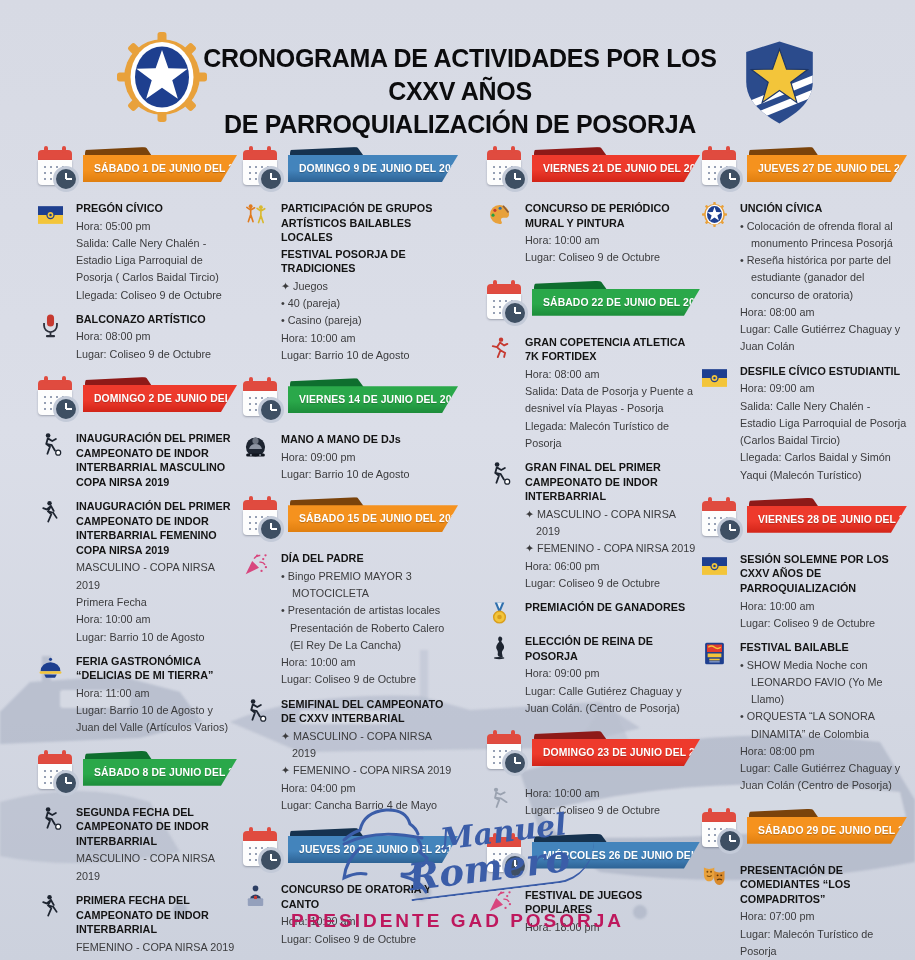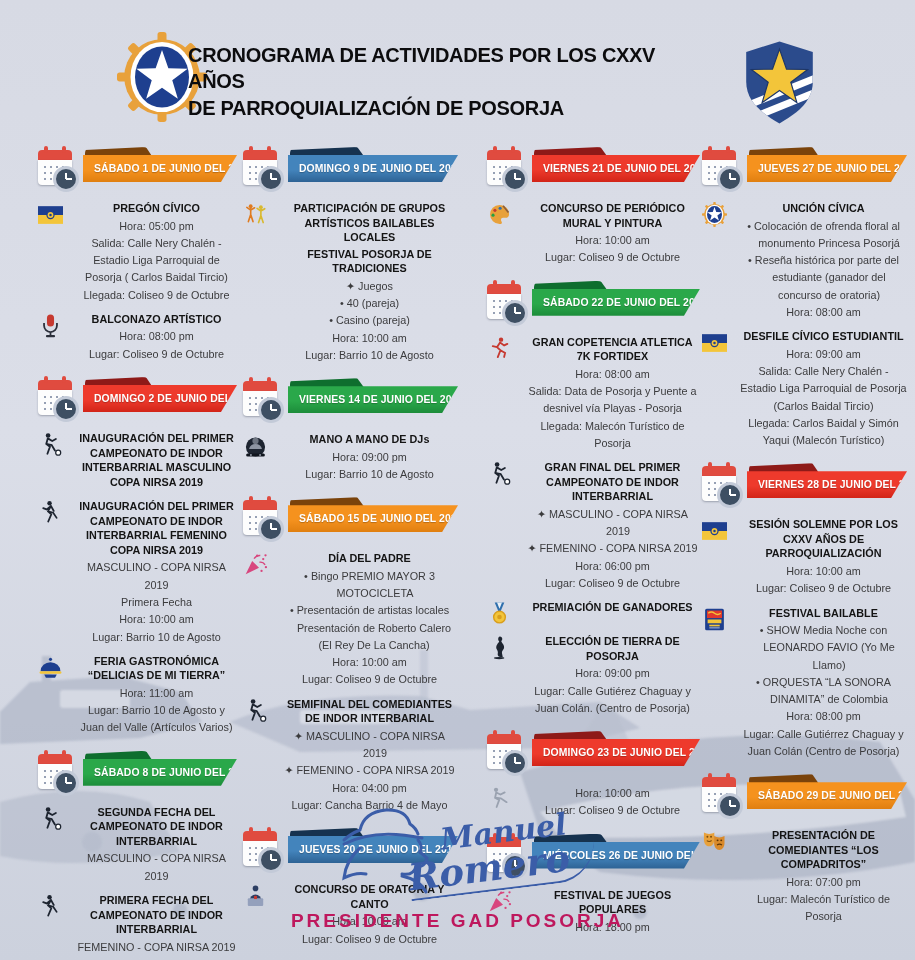--- a/index.html
+++ b/index.html
@@ -10,22 +10,22 @@
   }
   .poster{position:absolute;inset:0;}
   
   .boats{position:absolute;left:0;bottom:0;width:915px;height:310px;filter:blur(1.3px);}
   
   .logo-left{position:absolute;left:117px;top:31px;width:90px;height:92px;}
   .logo-left svg{width:100%;height:100%;}
   .logo-right{position:absolute;left:741px;top:39px;width:77px;height:88px;}
   .logo-right svg{width:100%;height:100%;}
   .page-title{
-    position:absolute;left:188px;top:42px;width:528px;margin:0;
-    text-align:left;font-size:20px;line-height:1.32;font-weight:bold;
+    position:absolute;left:196px;top:42px;width:528px;margin:0;
+    text-align:center;font-size:25px;line-height:1.32;font-weight:bold;
     color:#0c0c0e;letter-spacing:-.3px;
   }
   .page-title span{display:block;}
   
   .columns{position:absolute;top:146px;left:0;width:915px;}
   .col{position:absolute;top:0;}
   .col0{left:38px;width:199px;}
   .col1{left:243px;width:215px;}
   .col2{left:487px;width:213px;}
   .col3{left:702px;width:205px;}
@@ -45,21 +45,21 @@
   
   .ribbon{position:relative;flex:1;height:40px;margin-left:3px;}
   .ribbon-fold{position:absolute;top:1px;left:2px;width:46%;height:15px;background:var(--fold);
     border-radius:6px 14px 0 0;clip-path:polygon(0 20%,86% 0,100% 100%,0 100%);}
   .ribbon-text{position:absolute;top:9px;left:0;right:0;height:27px;line-height:27px;
     background:linear-gradient(180deg,var(--band) 0%,var(--band) 55%,var(--band2) 100%);
     color:#fff;font-weight:bold;font-size:10.4px;letter-spacing:.1px;padding-left:11px;
     clip-path:polygon(0 0,100% 0,calc(100% - 16px) 100%,0 100%);white-space:nowrap;overflow:hidden;
     text-shadow:0 1px 1px rgba(0,0,0,.25);}
   
-  .event{display:flex;margin-bottom:8px;text-align:center;}
+  .event{display:flex;margin-bottom:8px;}
   .ev-icon{flex:0 0 27px;width:27px;margin-right:11px;padding-top:1px;}
   .ev-icon svg{width:25px;height:25px;display:block;}
   .ev-body{flex:1;min-width:0;}
   .ev-title{font-weight:bold;color:#141414;font-size:10.8px;line-height:1.35;margin-bottom:2px;}
   .ev-line{color:#3b3b3d;font-size:10.8px;line-height:1.6;white-space:pre-wrap;}
   .ev-line.bullet{padding-left:11px;text-indent:-11px;}
   
   .footer{position:absolute;left:0;right:0;top:798px;text-align:center;}
   .sig{position:relative;width:320px;height:104px;margin:0 auto;}
   .sig-hat{position:absolute;left:28px;top:2px;width:128px;height:100px;}
@@ -395,21 +395,21 @@
           </div>
           <div class="event">
             <div class="ev-icon">
               <svg viewBox="0 0 26 26">
                 <circle cx="10.5" cy="3.6" r="2.4" fill="#1d2430"></circle>
                 <path d="M10.2 6.6 L8.6 12.4 L12.4 15.4 L9.8 22.6 M10.2 6.6 L14.8 9.4 L18.6 7.2 M8.6 12.4 L14.2 13.6 L17.6 19.2" fill="none" stroke="#1d2430" stroke-width="1.9" stroke-linecap="round"></path>
                 <circle cx="21" cy="21.5" r="2.6" fill="#fff" stroke="#1d2430" stroke-width="1.3"></circle>
               </svg>
             </div>
             <div class="ev-body">
-              <div class="ev-title">SEMIFINAL DEL COMEDIANTES DE INDOR INTERBARIAL</div>
+              <div class="ev-title">SEMIFINAL DEL CAMPEONATO DE CXXV INTERBARIAL</div>
               <div class="ev-line bullet">✦ MASCULINO - COPA NIRSA 2019</div>
               <div class="ev-line bullet">✦ FEMENINO - COPA NIRSA 2019</div>
               <div class="ev-line">Hora: 04:00 pm</div>
               <div class="ev-line">Lugar: Cancha Barrio 4 de Mayo</div>
             </div>
           </div>
         </section>
         <section class="sec">
           <div class="sec-head">
             <div class="cal">
@@ -531,21 +531,21 @@
             </div>
           </div>
           <div class="event">
             <div class="ev-icon">
               <svg viewBox="0 0 26 26">
                 <path d="M13.4 1.6 c1.5 0 2.5 1.1 2.5 2.5 0 .9-.4 1.7-1.1 2.2 .4 1.5 1.5 2.5 2.3 3.9 1 1.8 .9 4-.5 5.5 -1 1.1-1.3 2.3-.9 3.9 l.7 3.2 h-2.3 c-2.3 0-3.3-1.7-2.9-3.6 .3-1.5 0-2.8-.9-4.1 -1.1-1.7-.9-4 .4-5.6 .8-1 1.7-1.8 2-2.9 -.7-.5-1.1-1.3-1.1-2.2 0-1.4 .8-2.8 1.8-2.8z" fill="#1d2430"></path>
                 <ellipse cx="12.6" cy="24" rx="5.4" ry="1.1" fill="#1d2430"></ellipse>
               </svg>
             </div>
             <div class="ev-body">
-              <div class="ev-title">ELECCIÓN DE TIERRA DE POSORJA</div>
+              <div class="ev-title">ELECCIÓN DE REINA DE POSORJA</div>
               <div class="ev-line">Hora: 09:00 pm</div>
               <div class="ev-line">Lugar: Calle Gutiérez Chaguay y Juan Colán. (Centro de Posorja)</div>
             </div>
           </div>
         </section>
         <section class="sec">
           <div class="sec-head">
             <div class="cal">
               <div class="cal-top"></div>
               <div class="cal-body">
@@ -638,20 +638,21 @@
                 <ellipse cx="50" cy="50" rx="35" ry="39" fill="#fff"></ellipse>
                 <ellipse cx="50" cy="50" rx="30" ry="34" fill="#1E3F8F"></ellipse>
                 <path d="M50 20 L57.05 40.3 L78.5 40.7 L61.4 53.7 L67.6 74.3 L50 62 L32.4 74.3 L38.6 53.7 L21.5 40.7 L42.95 40.3 Z" fill="#fff"></path>
               </svg>
             </div>
             <div class="ev-body">
               <div class="ev-title">UNCIÓN CÍVICA</div>
               <div class="ev-line bullet">• Colocación de ofrenda floral al monumento Princesa Posorjá</div>
               <div class="ev-line bullet">• Reseña histórica por parte del estudiante (ganador del concurso de oratoria)</div>
               <div class="ev-line">Hora: 08:00 am</div>
+              <div class="ev-line">Lugar: Calle Gutiérrez Chaguay y Juan Colán</div>
             </div>
           </div>
           <div class="event">
             <div class="ev-icon">
               <svg viewBox="0 0 24 22">
                 <rect x="0" y="3" width="24" height="8.5" fill="#1E3F8F"></rect>
                 <rect x="0" y="11.5" width="24" height="8.5" fill="#F3C53A"></rect>
                 <circle cx="12" cy="11.5" r="3.4" fill="#F3C53A" stroke="#1E3F8F" stroke-width="1.2"></circle>
                 <circle cx="12" cy="11.5" r="1.2" fill="#1E3F8F"></circle>
               </svg>

